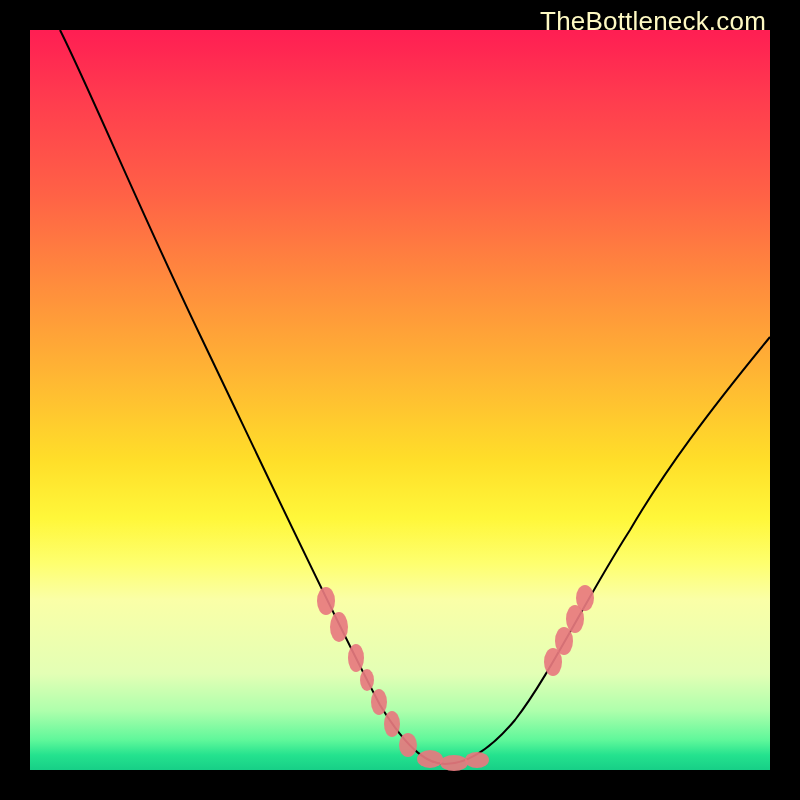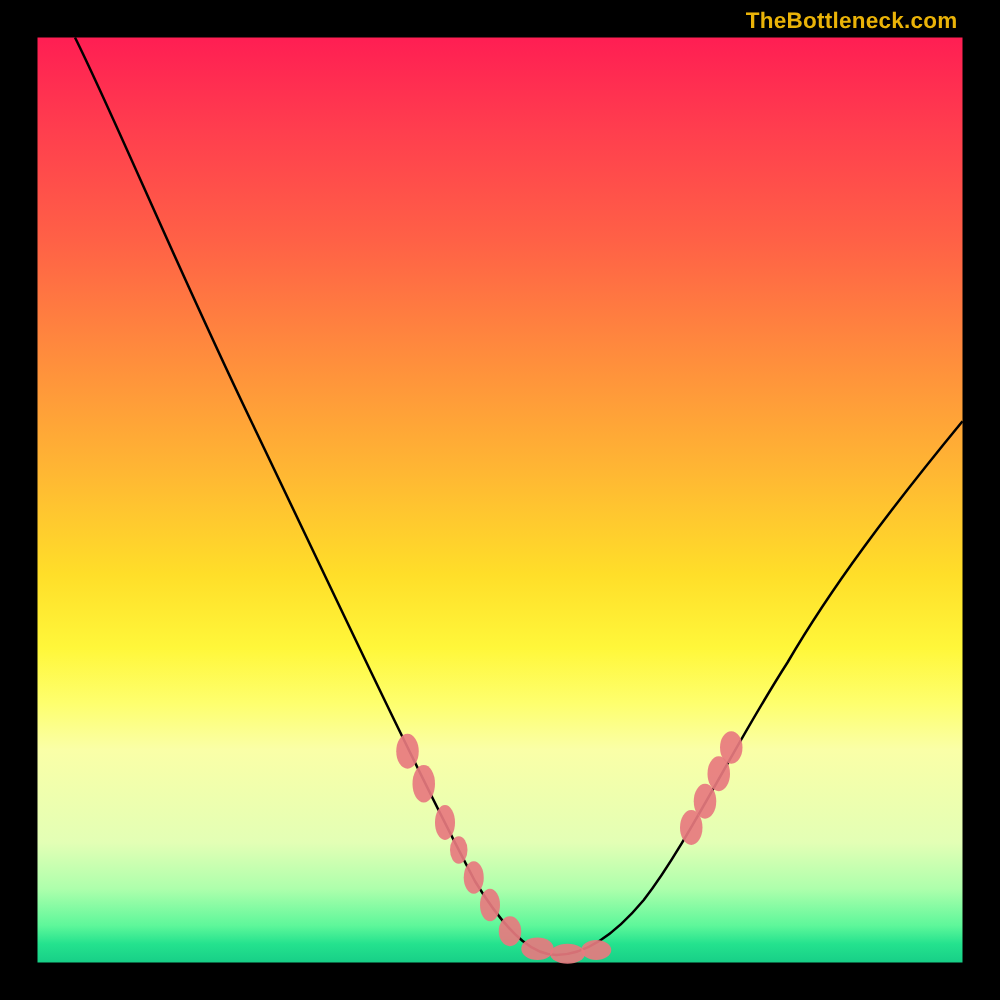--- a/index.html
+++ b/index.html
@@ -38,23 +38,23 @@
       #aeffac 92%,
       #5ef79a 96%,
       #24e28e 98%,
       #17cf87 100%
     );
   }
   .watermark {
     position: absolute;
     top: 6px;
     right: 34px;
-    color: #eab308;
-    font-size: 18px;
-    font-weight: 700;
+    color: #fef9c3;
+    font-size: 26px;
+    font-weight: 400;
     letter-spacing: 0.2px;
     user-select: none;
   }
   svg.curve-layer {
     position: absolute;
     left: 0;
     top: 0;
     width: 740px;
     height: 740px;
     overflow: visible;

